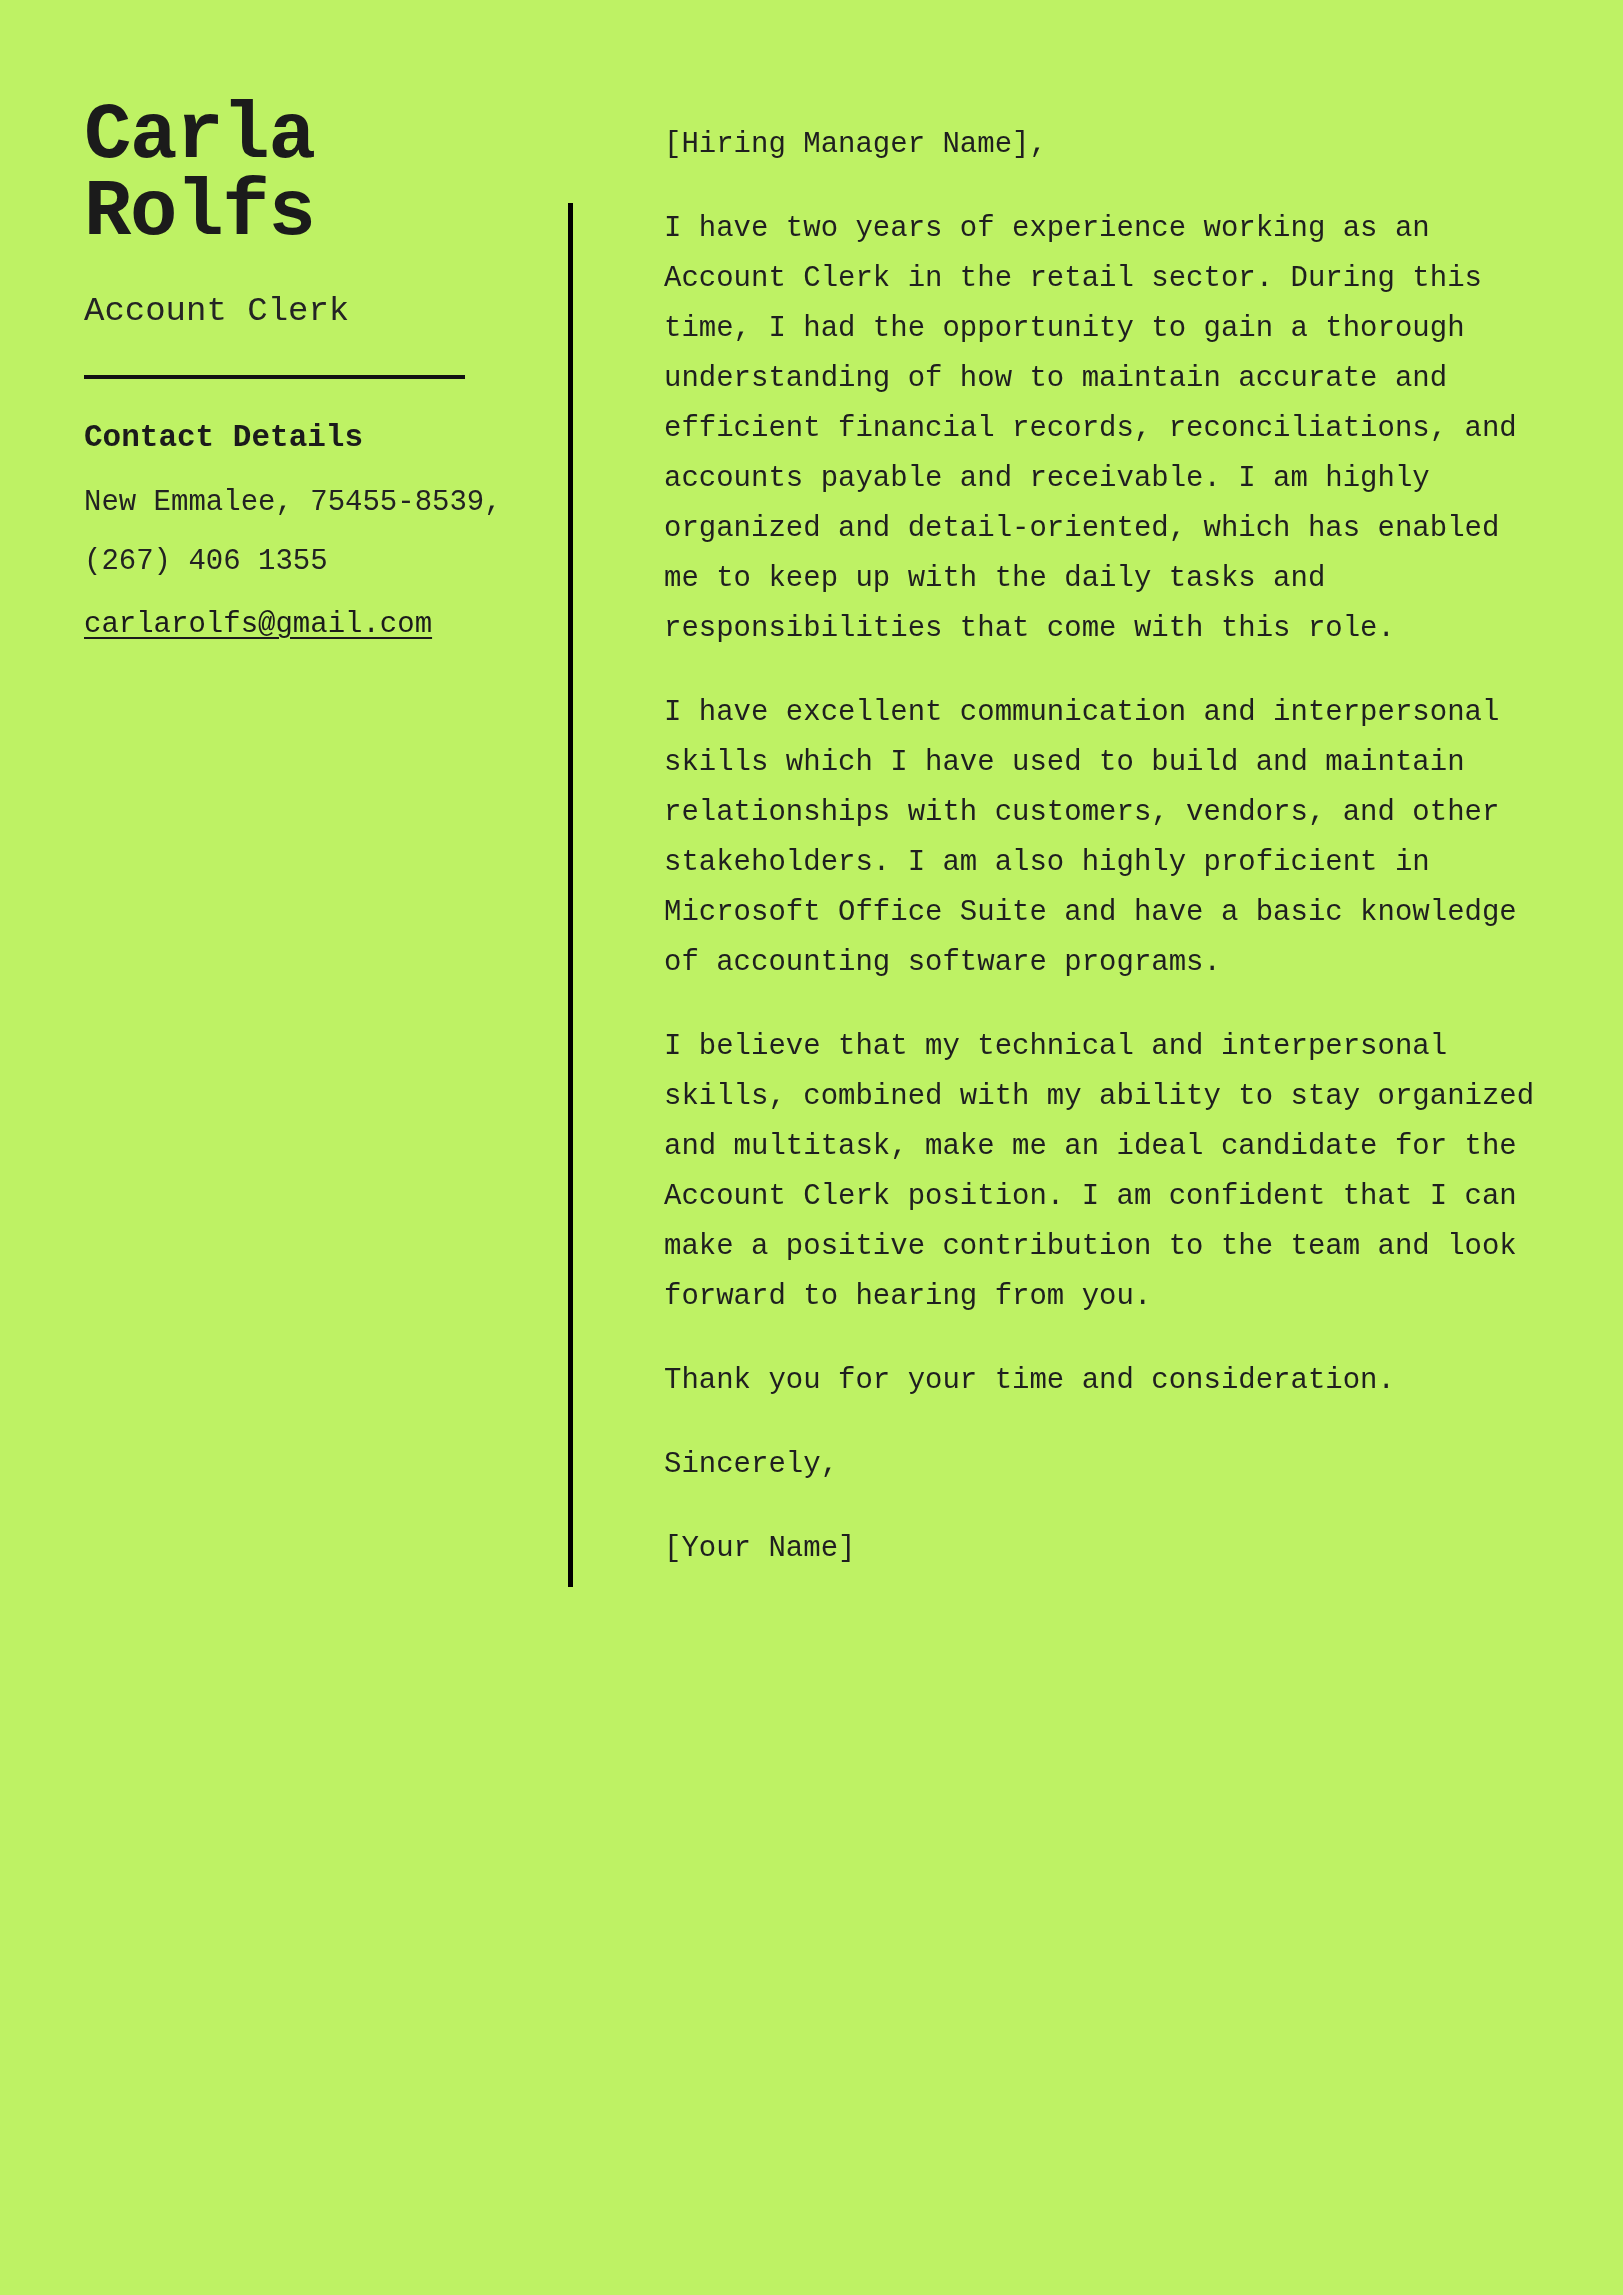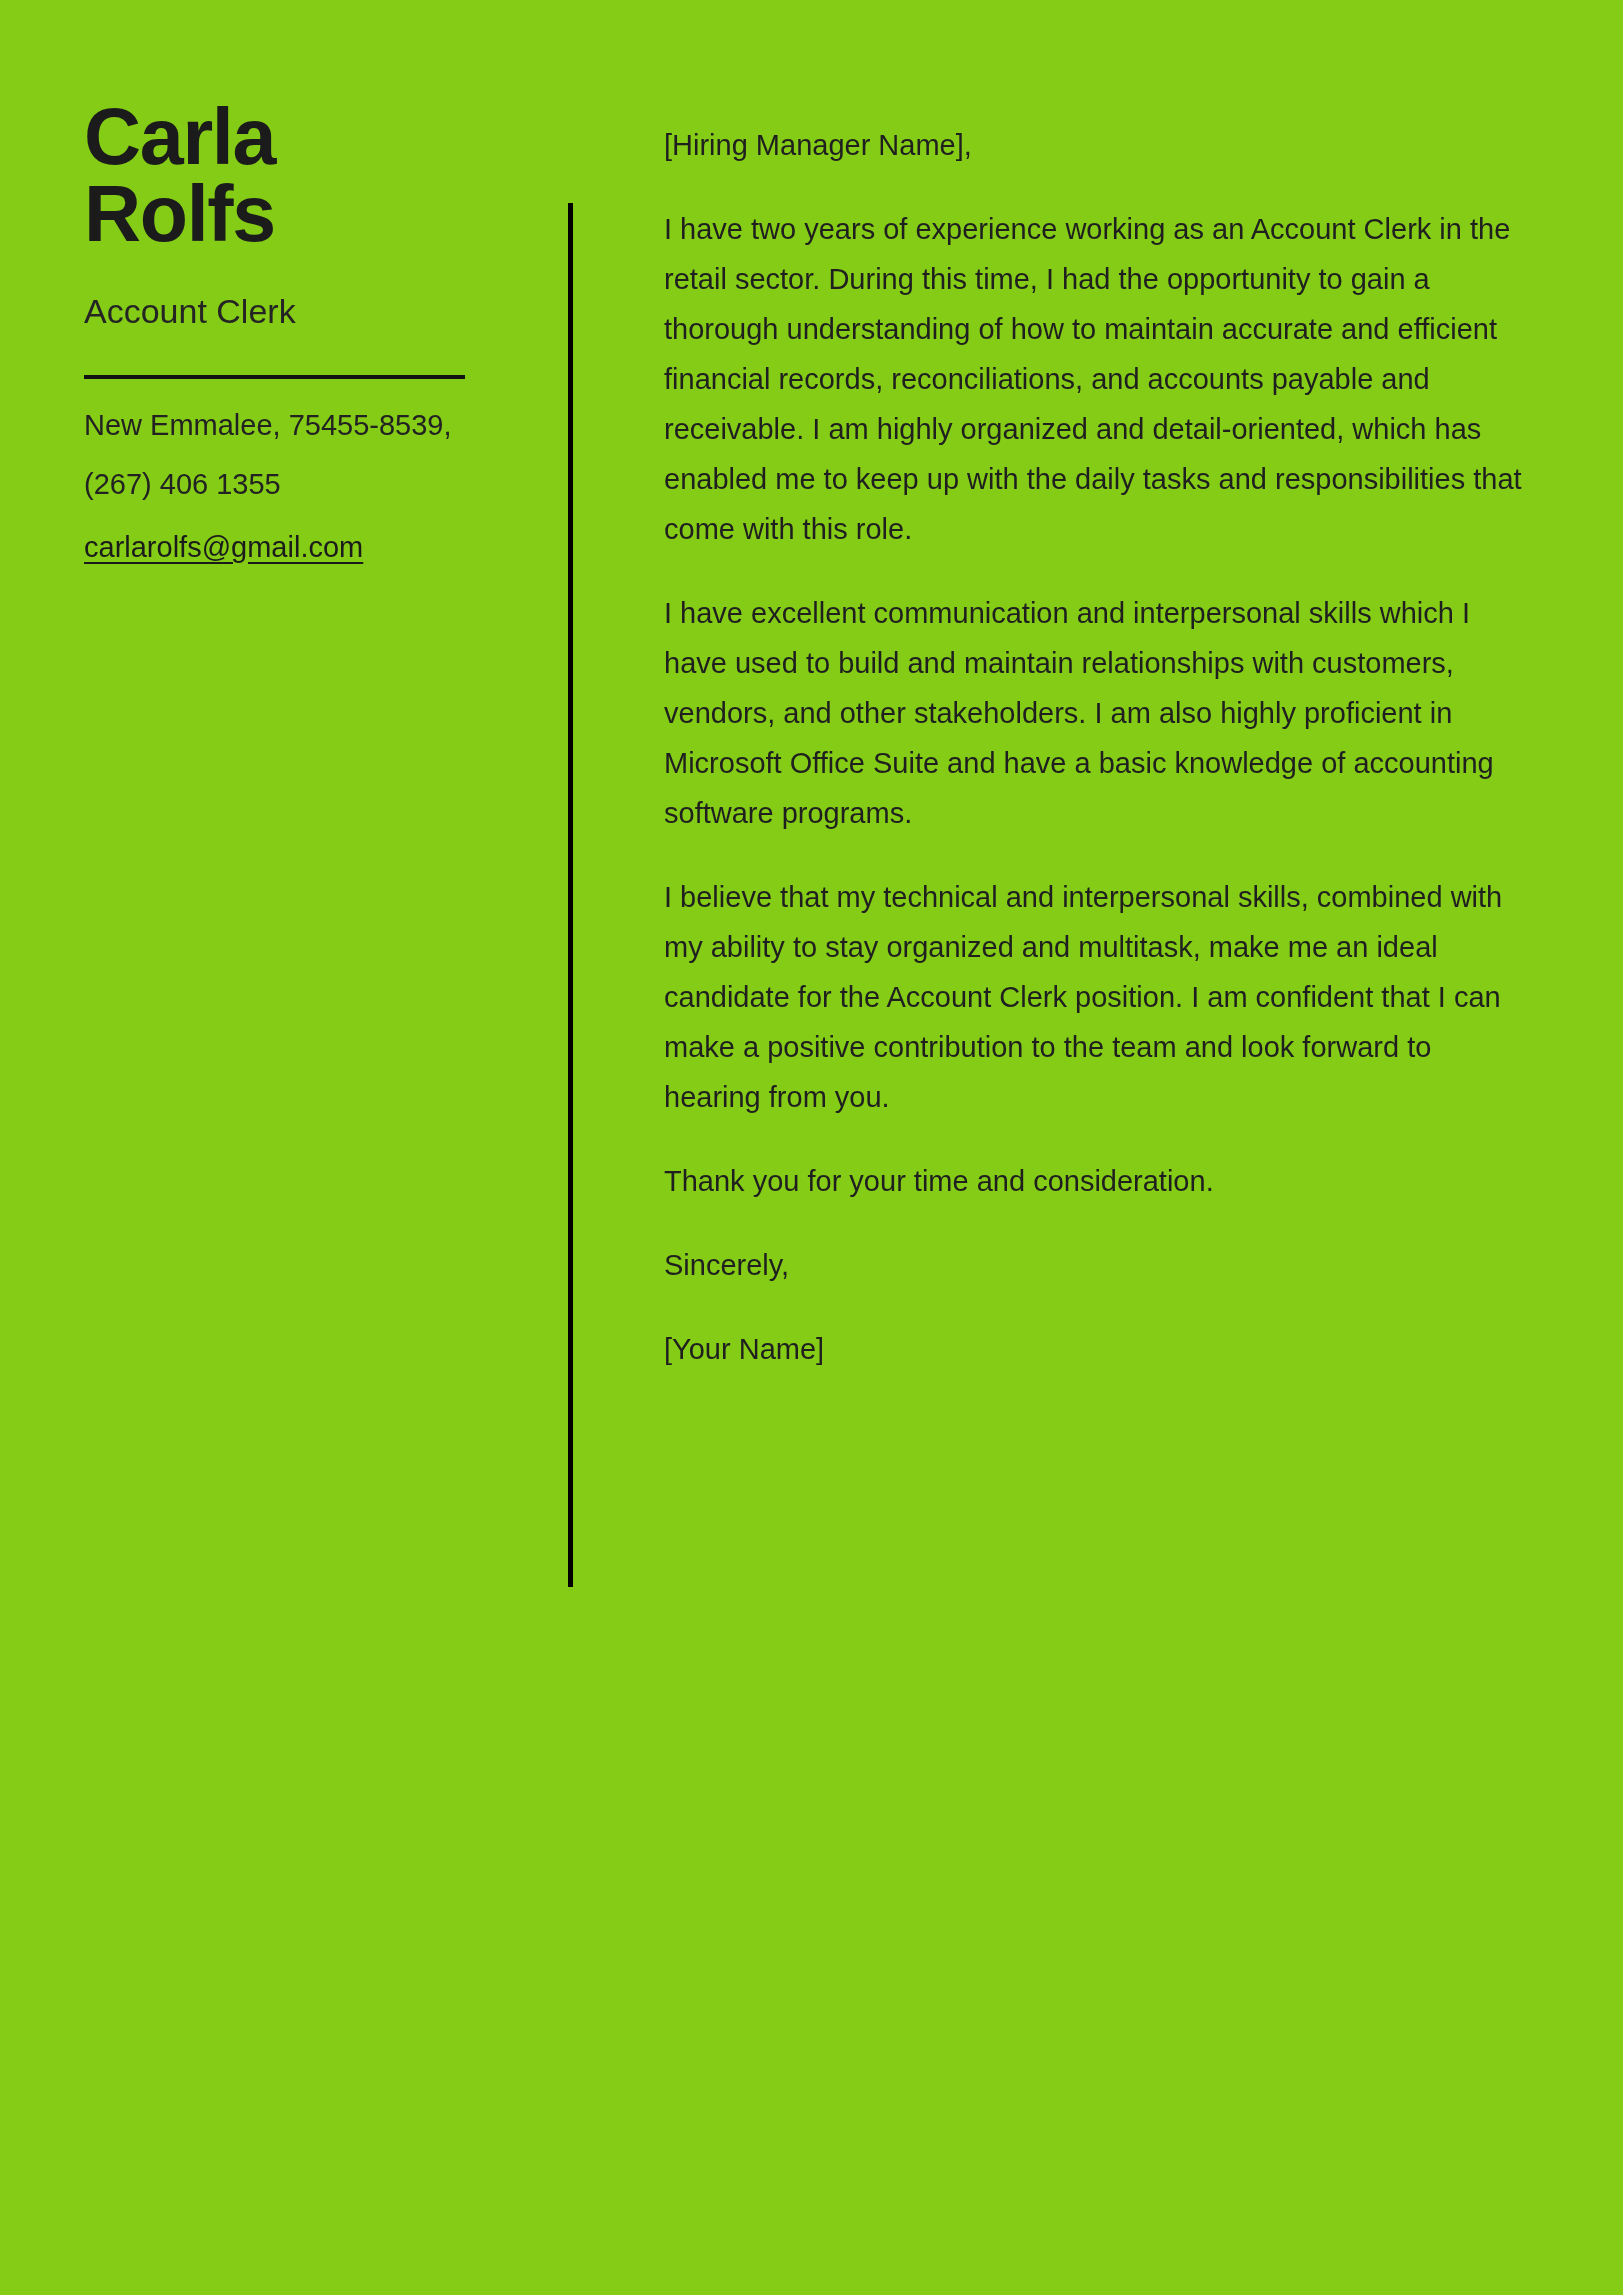--- a/index.html
+++ b/index.html
@@ -4,22 +4,22 @@
 <style>
   html, body {
     margin: 0;
     padding: 0;
     background: #ffffff;
   }
   .page {
     position: relative;
     width: 1623px;
     height: 2295px;
-    background: #84cc16;
-    font-family: Liberation Sans, sans-serif;
+    background: #bef264;
+    font-family: Liberation Mono, monospace;
     color: #1f1f1f;
     overflow: hidden;
   }
 
   
   .sidebar {
     position: absolute;
     left: 84px;
     top: 98px;
     width: 419px;
@@ -105,20 +105,21 @@
 
 <div class="page">
 
   <aside class="sidebar">
     <h1 class="name">
       <span>Carla</span>
       <span>Rolfs</span>
     </h1>
     <div class="job-title">Account Clerk</div>
     <div class="rule"></div>
+    <div class="contact-heading">Contact Details</div>
     <div class="address">
       <div>New Emmalee, 75455-8539,</div>
     </div>
     <div class="phone">(267) 406 1355</div>
     <div class="email-wrap">
       <a class="email">carlarolfs@gmail.com</a>
     </div>
   </aside>
 
   <div class="divider"></div>

